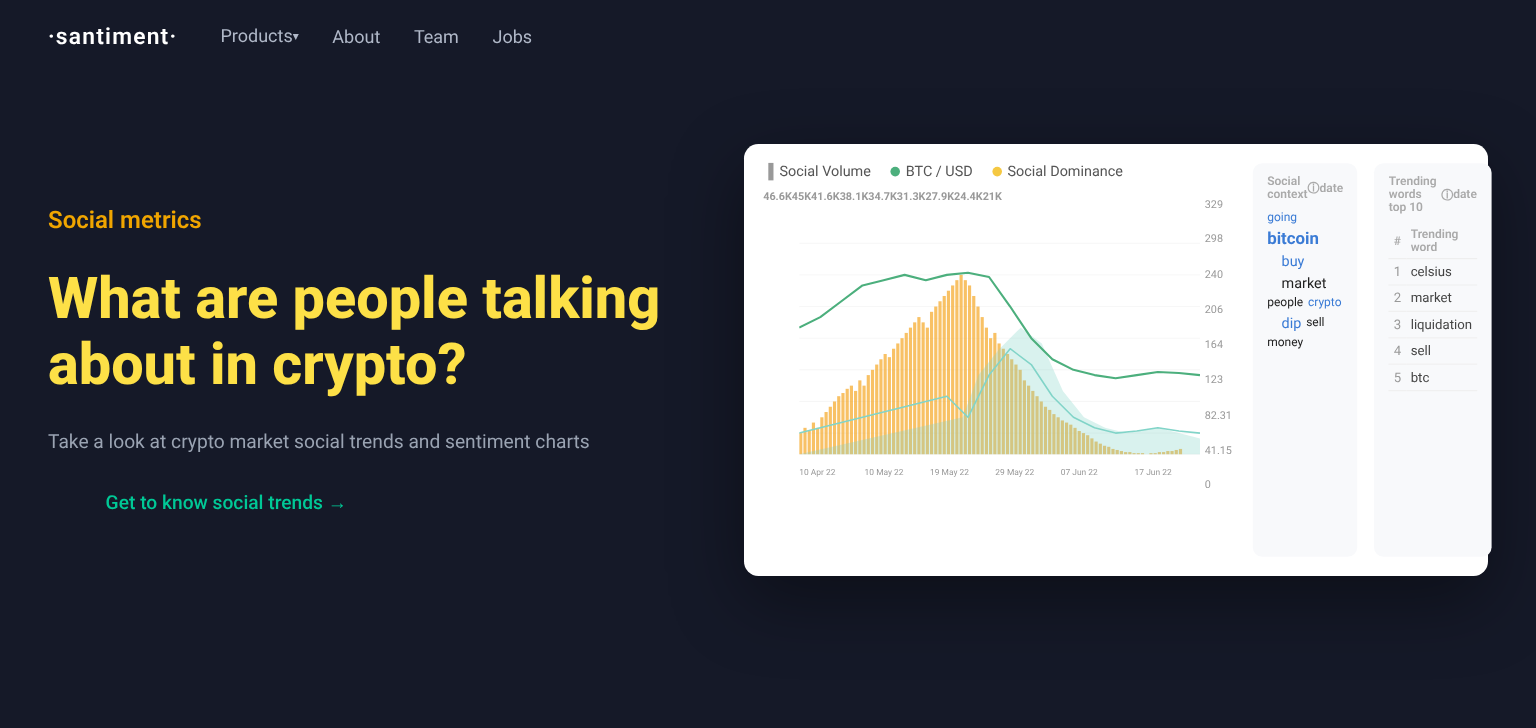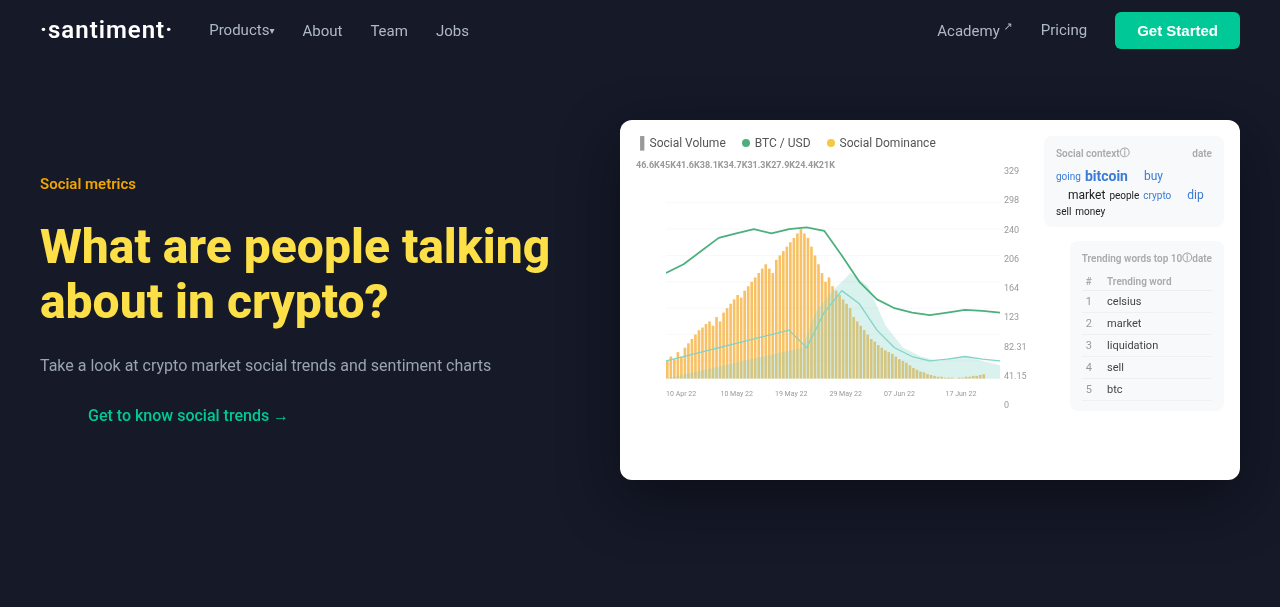--- a/index.html
+++ b/index.html
@@ -20,21 +20,21 @@
       height: 60px;
       background-color: #151928;
     }
     .nav-left {
       display: flex;
       align-items: center;
       gap: 36px;
     }
     .logo {
       color: #ffffff;
-      font-size: 24px;
+      font-size: 19px;
       font-weight: 600;
       letter-spacing: 1px;
     }
     .nav-links {
       display: flex;
       align-items: center;
       gap: 28px;
       list-style: none;
     }
     .nav-links li a {
@@ -83,21 +83,21 @@
       padding: 60px 40px 40px 40px;
       gap: 60px;
       max-width: 1280px;
     }
     .left-panel {
       flex: 0 0 520px;
       max-width: 520px;
     }
     .category-label {
       color: #f0a500;
-      font-size: 15px;
+      font-size: 20px;
       font-weight: 600;
       margin-bottom: 26px;
     }
     .headline {
       font-size: 48px;
       font-weight: 800;
       line-height: 1.15;
       margin-bottom: 24px;
       color: #fde047;
     }
@@ -157,23 +157,22 @@
     .chart-svg-container {
       width: 100%;
       height: 270px;
       position: relative;
     }
 
     
     .chart-sidebar {
       width: 180px;
       display: flex;
-      flex-direction: column;
+      flex-direction: row;
       gap: 14px;
-      align-items: flex-end;
     }
     .sidebar-section {
       background: #f8f9fb;
       border-radius: 8px;
       padding: 10px 12px;
     }
     .sidebar-title {
       font-size: 11px;
       color: #888;
       font-weight: 600;
@@ -267,28 +266,20 @@
       <li>
         <a href="#">About</a>
       </li>
       <li>
         <a href="#">Team</a>
       </li>
       <li>
         <a href="#">Jobs</a>
       </li>
     </ul>
-  </div>
-  <div class="nav-right">
-    <a href="#">
-      <span>Academy</span>
-      <span class="external-icon">↗</span>
-    </a>
-    <a href="#">Pricing</a>
-    <button class="btn-get-started">Get Started</button>
   </div>
 </nav>
 
 <div class="main-content">
 
   <div class="left-panel">
     <div class="category-label">Social metrics</div>
     <h1 class="headline">What are people talking about in crypto?</h1>
     <p class="subtext">Take a look at crypto market social trends and sentiment charts</p>
     <a href="#" class="cta-link">Get to know social trends →</a>

